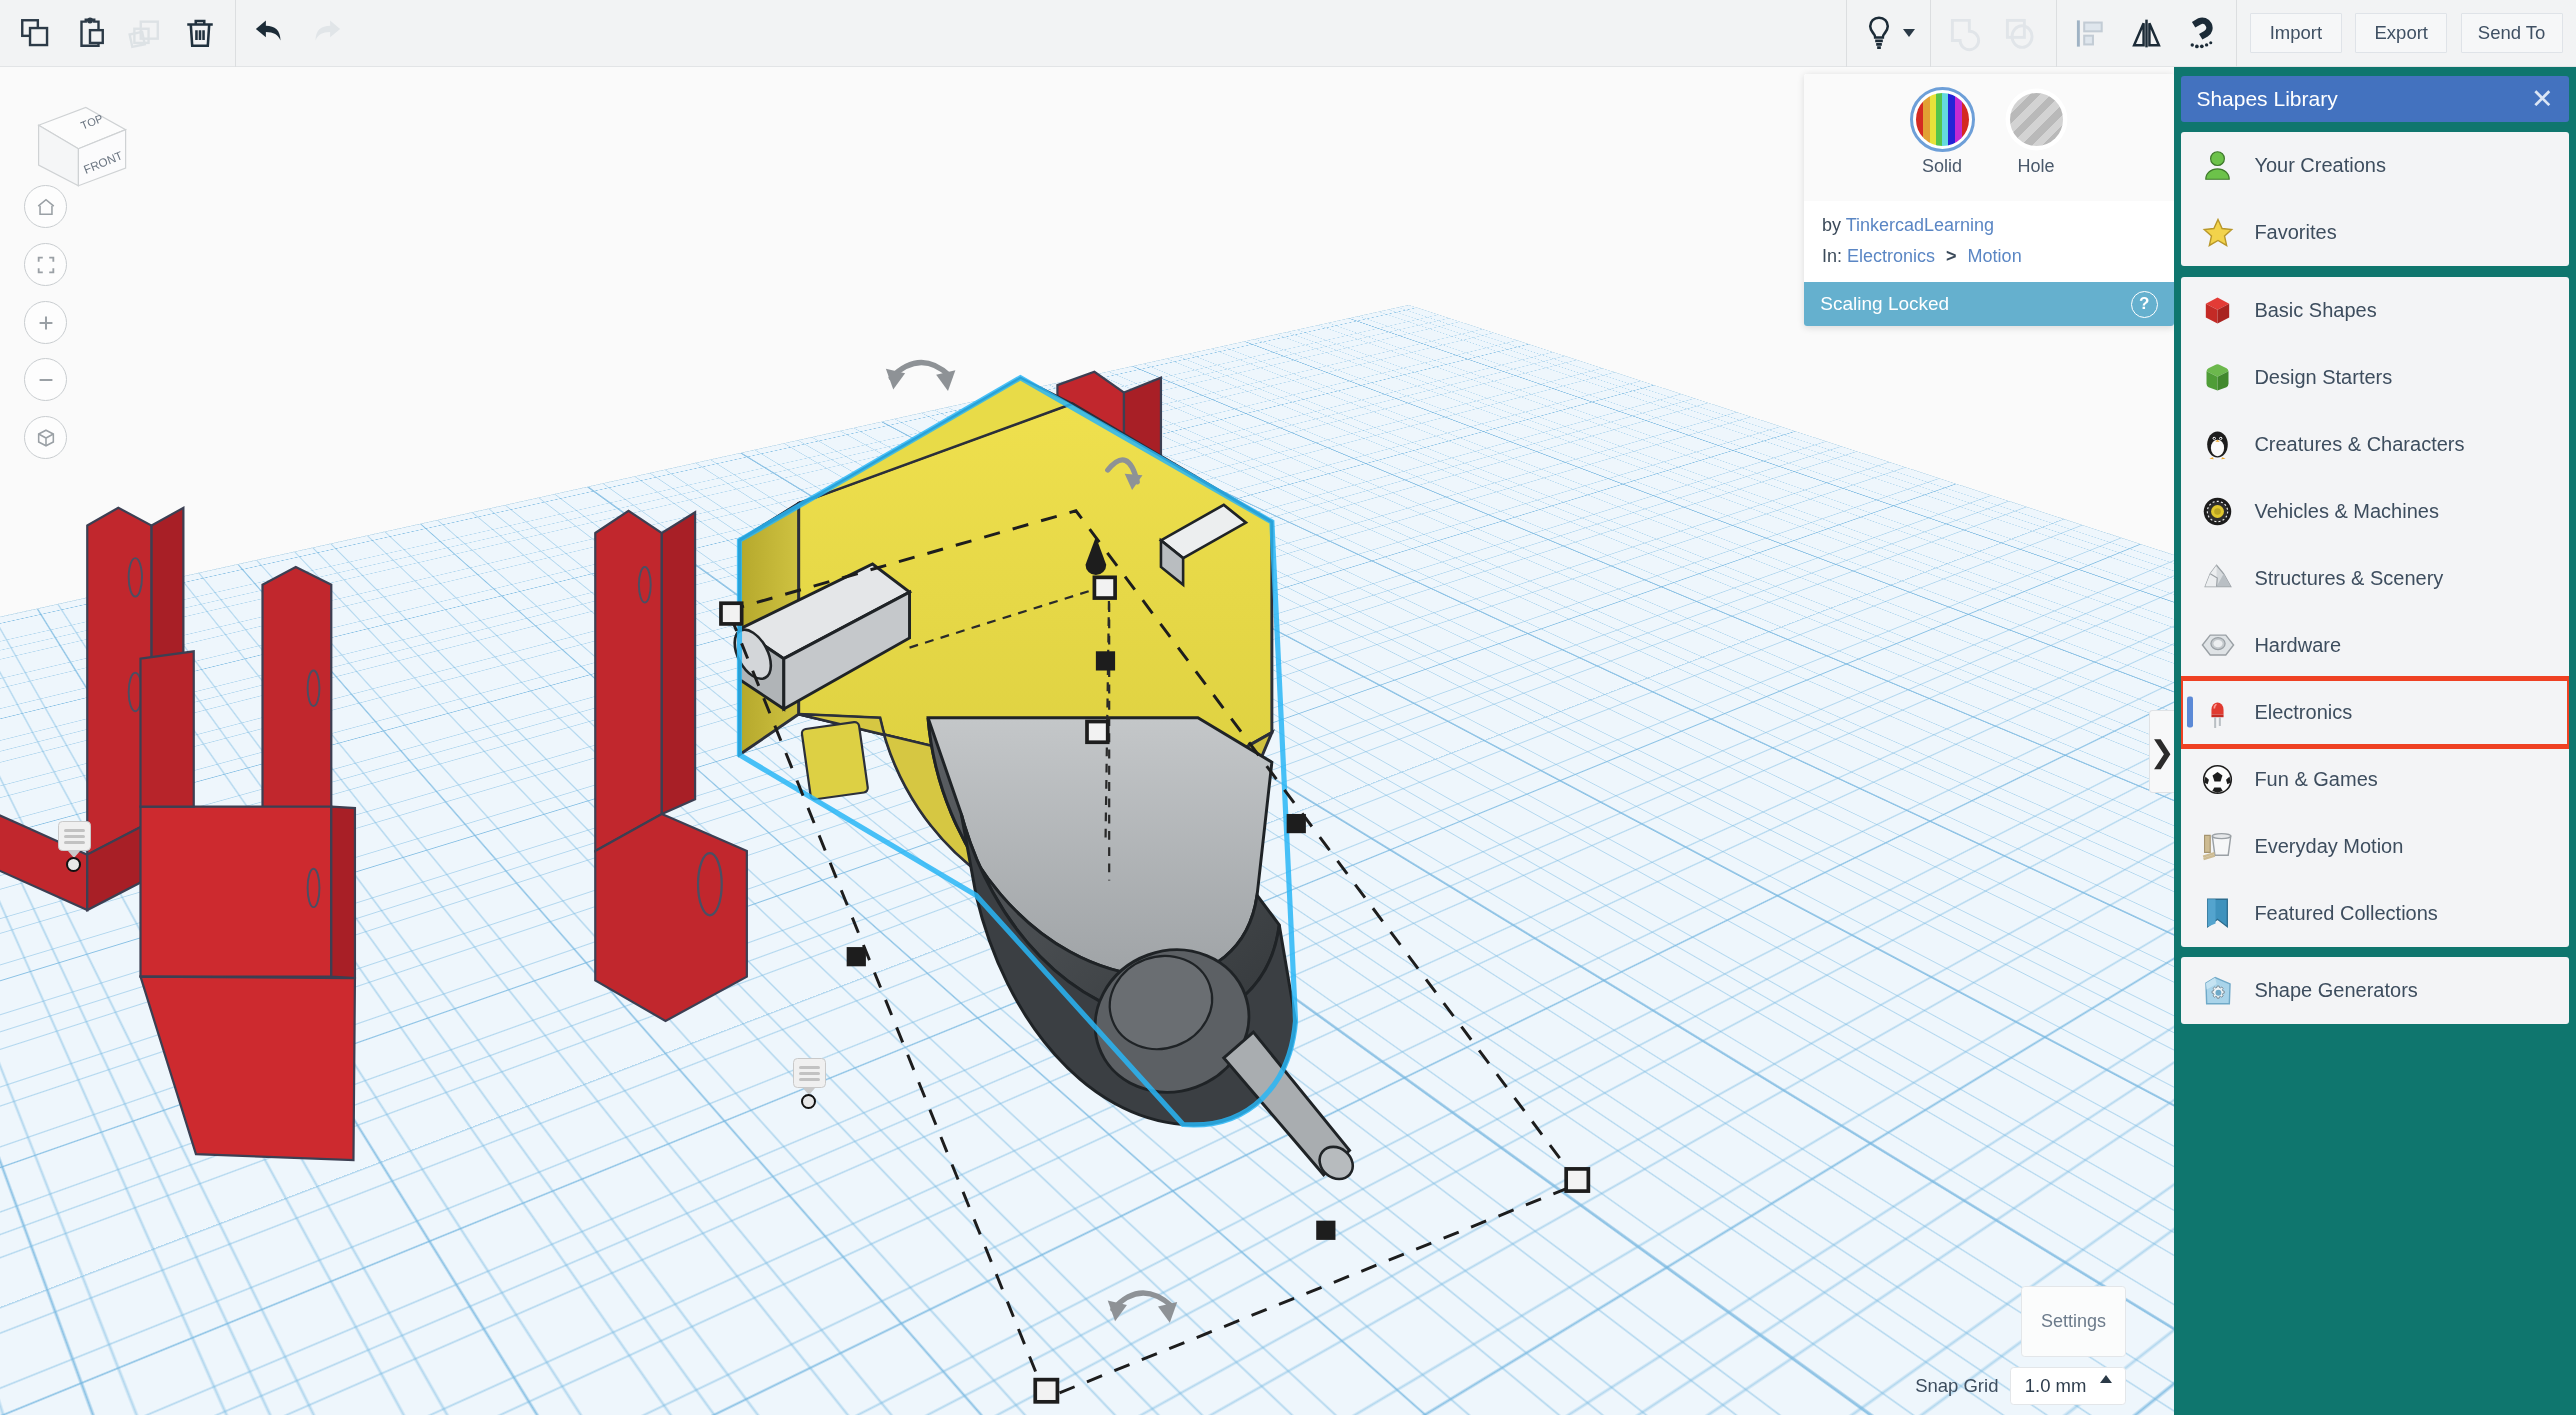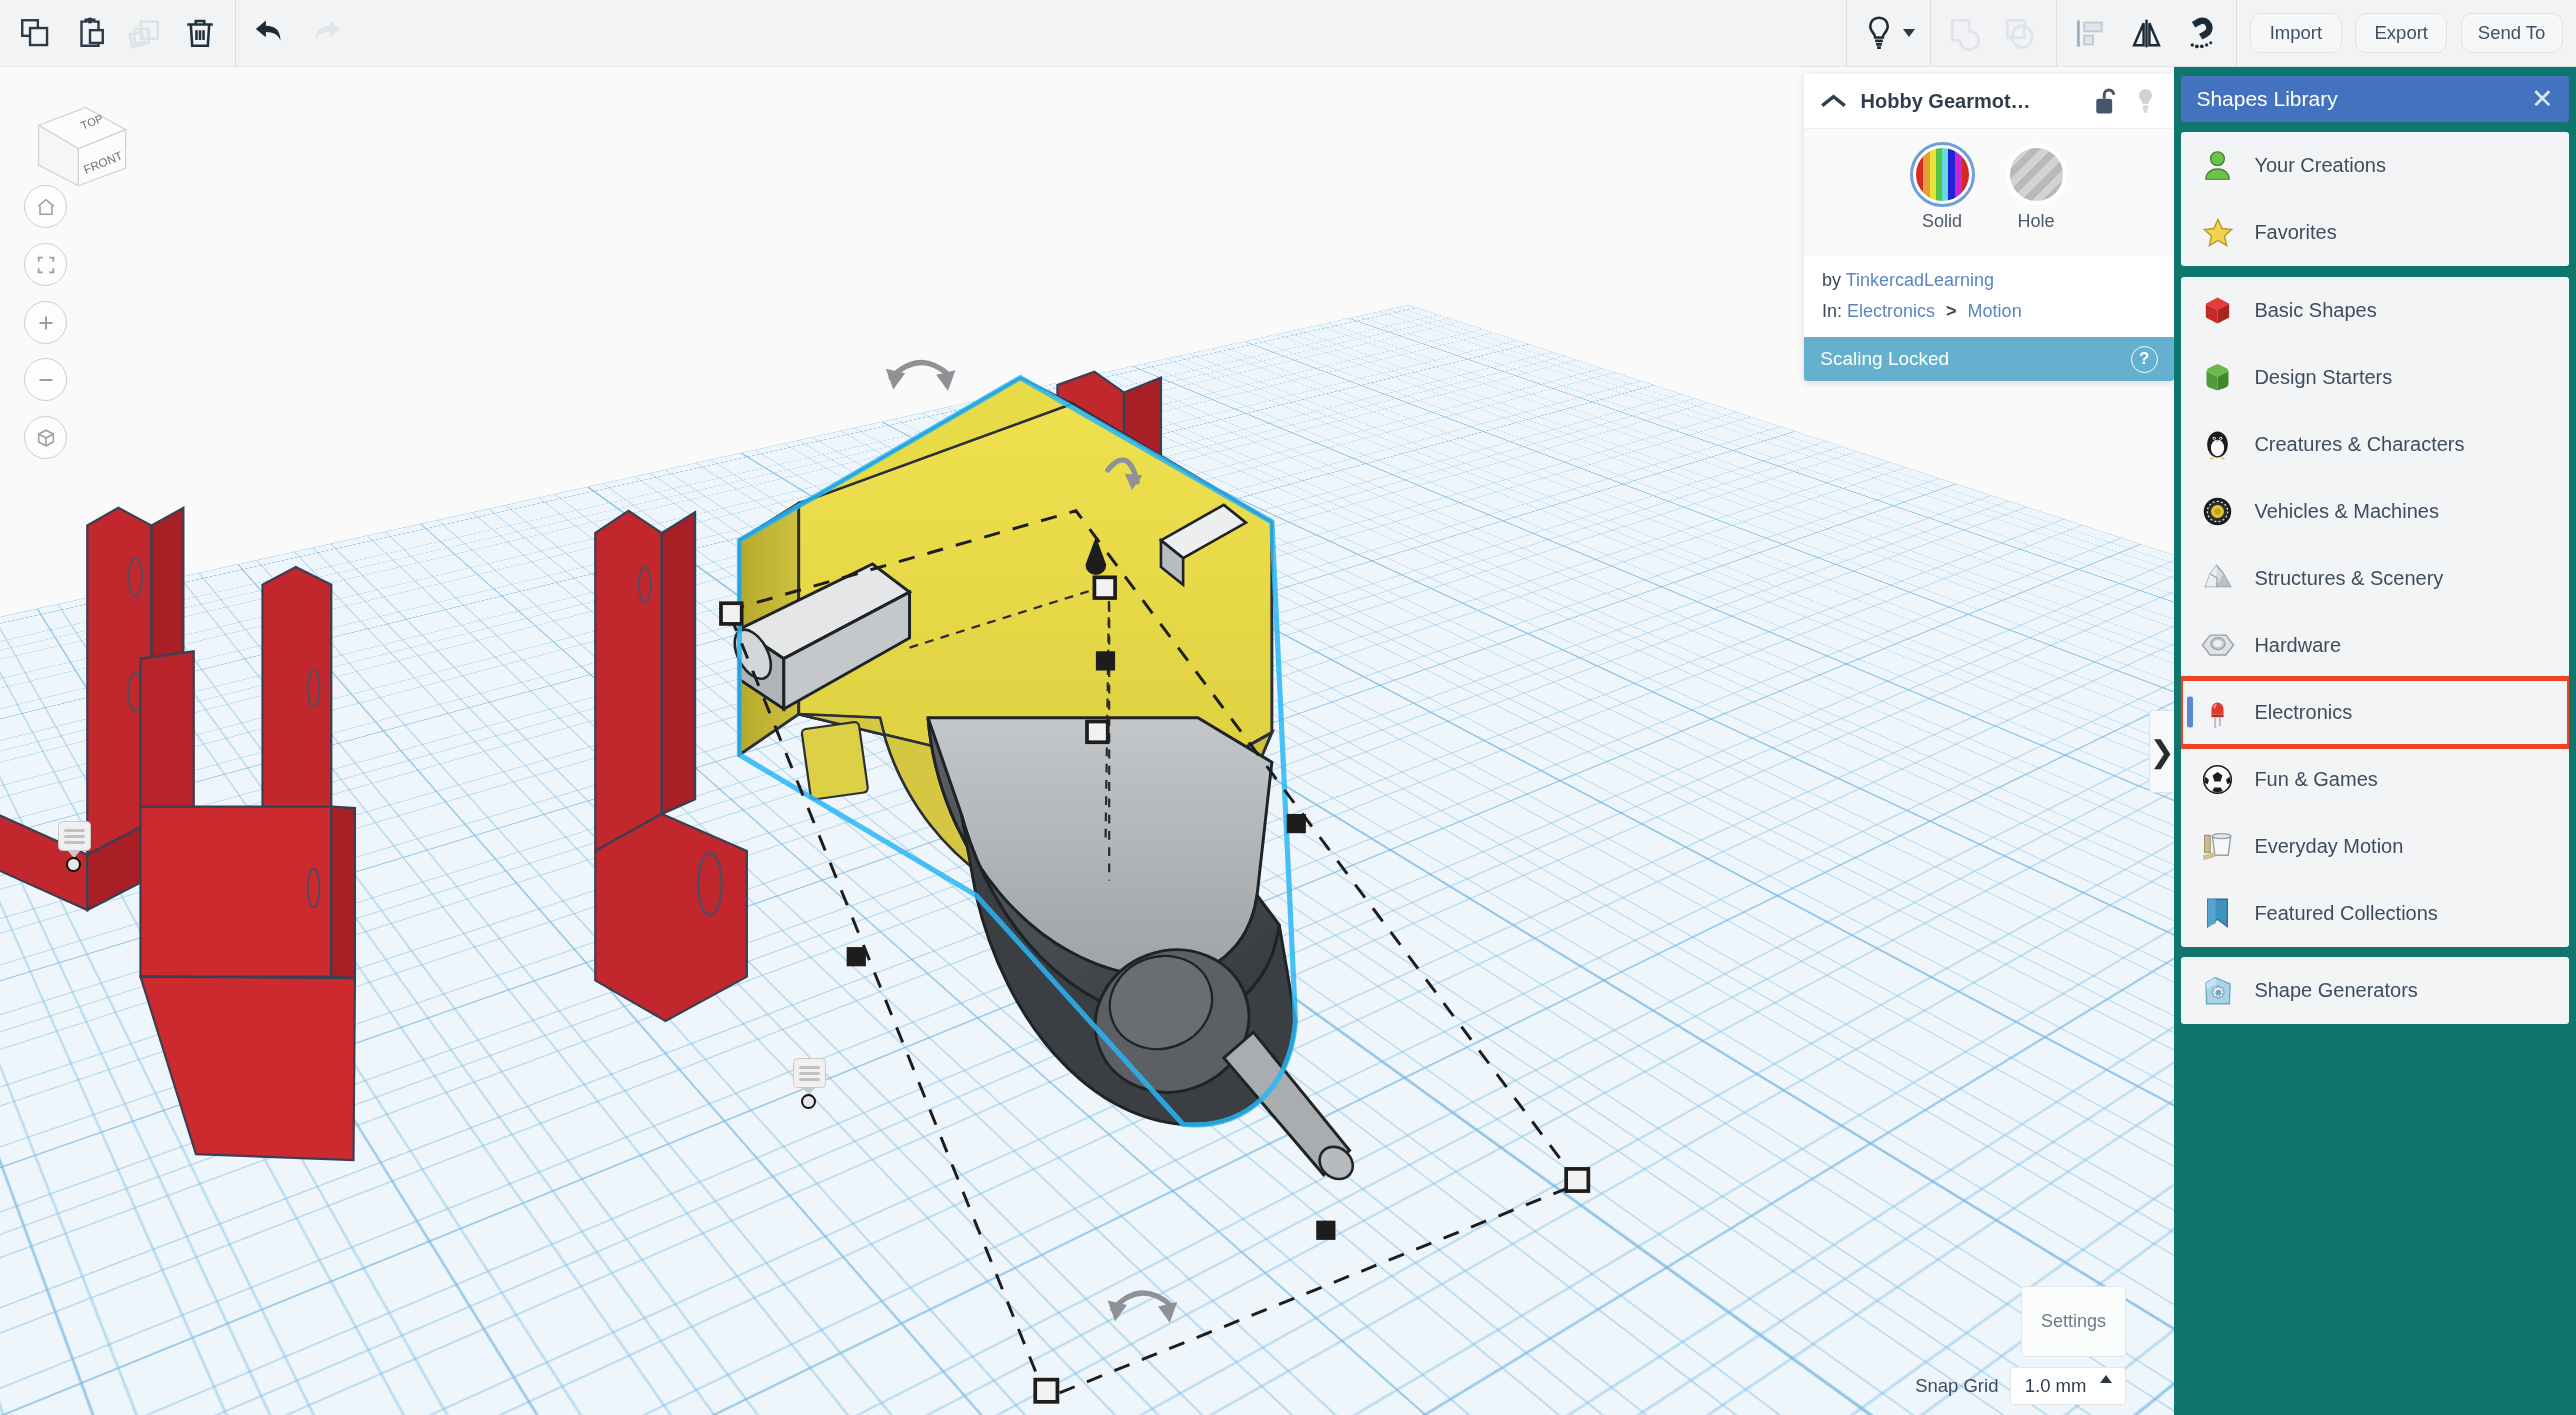--- a/index.html
+++ b/index.html
@@ -22,21 +22,21 @@
   .tb-sep { width: 0.7px; height: 67px; background: #dcdee0; }
   .tb-btn {
     width: 55px; height: 49px; display: flex; align-items: center; justify-content: center;
     border-radius: 3px; cursor: pointer;
   }
   .tb-btn svg { display: block; }
   .tb-btn.disabled { opacity: 0.35; }
   .topbar-right { margin-left: auto; display: flex; align-items: center; height: 67px; }
   .tb-text-btn {
     height: 40px; min-width: 92px; padding: 0 16.3px;
-    border: 0.7px solid #dfe3e8; border-radius: 11px; background: #f6f7f8;
+    border: 0.7px solid #dfe3e8; border-radius: 1px; background: #f6f7f8;
     color: #3f5063; font-size: 18.5px; display: flex; align-items: center; justify-content: center;
     margin-right: 13.3px; cursor: pointer;
   }
   .light-wrap { display:flex; align-items:center; gap:7.4px; padding: 0 15px; }
   .caret-dn { width:0;height:0;border-left:6.7px solid transparent;border-right:6.7px solid transparent;border-top:8.1px solid #2b3a47; }
 
   
   .viewport {
     position: absolute; left: 0; top: 67px; width: 2174px; height: 1349px;
     background: #fafafa; overflow: hidden;
@@ -467,34 +467,20 @@
           <i></i>
           <i></i>
           <i></i>
         </div>
       <div class="note-tip"></div>
       <div class="note-dot"></div>
     </div>
   </div>
 
   <div class="props">
-    <div class="props-head">
-      <svg width="27" height="16.3" viewBox="0 0 24 14" fill="none" stroke="#2f3e4e" stroke-width="3">
-          <path d="M2 11l10-8 10 8"></path>
-        </svg>
-      <span class="props-title">Hobby Gearmot…</span>
-      <svg width="25" height="30" viewBox="0 0 22 26">
-        <rect x="2" y="11" width="14" height="13" rx="2" fill="#47566a"></rect>
-        <path d="M9 11V7.5a4.2 4.2 0 0 1 8.4 0" fill="none" stroke="#47566a" stroke-width="2.6"></path>
-      </svg>
-      <svg width="25" height="31" viewBox="0 0 22 26">
-        <path d="M11 2.2c-3.3 0-5.7 2.4-5.7 5.5 0 2.4 1.5 3.7 2.4 5 .6.8.8 1.5.8 2.3h5c0-.8.2-1.5.8-2.3.9-1.3 2.4-2.6 2.4-5 0-3.1-2.4-5.5-5.7-5.5z" fill="#cdd1d4"></path>
-        <path d="M8.5 17.5h5M9 19.8h4M9.6 22h2.8" stroke="#cdd1d4" stroke-width="1.9"></path>
-      </svg>
-    </div>
 
     <div class="props-body">
       <div class="swatch-col">
         <div class="swatch swatch-solid sel"></div>
         <div class="swatch-label">Solid</div>
       </div>
       <div class="swatch-col">
         <div class="swatch swatch-hole"></div>
         <div class="swatch-label">Hole</div>
       </div>

